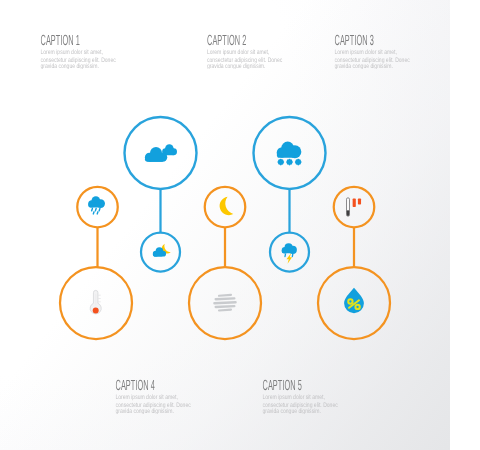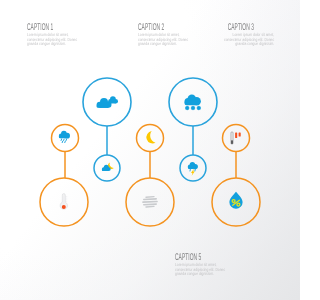--- a/index.html
+++ b/index.html
@@ -169,22 +169,26 @@
 </svg>
 
 <div class="cap" style="left:27px;top:22px;width:62px;">
   <div class="t">CAPTION 1</div>
   <div class="b">Lorem ipsum dolor sit amet, consectetur adipiscing elit. Donec gravida congue dignissim.</div>
 </div>
 <div class="cap" style="left:126px;top:22px;width:62px;margin-left:12px;">
   <div class="t">CAPTION 2</div>
   <div class="b">Lorem ipsum dolor sit amet, consectetur adipiscing elit. Donec gravida congue dignissim.</div>
 </div>
-<div class="cap" style="left:223px;top:22px;width:62px;text-align:right;">
+<div class="cap" style="left:223px;top:22px;width:62px;">
   <div class="t">CAPTION 3</div>
+  <div class="b">Lorem ipsum dolor sit amet, consectetur adipiscing elit. Donec gravida congue dignissim.</div>
+</div>
+<div class="cap" style="left:77px;top:252px;width:62px;">
+  <div class="t">CAPTION 4</div>
   <div class="b">Lorem ipsum dolor sit amet, consectetur adipiscing elit. Donec gravida congue dignissim.</div>
 </div>
 <div class="cap" style="left:175px;top:252px;width:62px;">
   <div class="t">CAPTION 5</div>
   <div class="b">Lorem ipsum dolor sit amet, consectetur adipiscing elit. Donec gravida congue dignissim.</div>
 </div>
 
 </div>
 
 </body></html>

